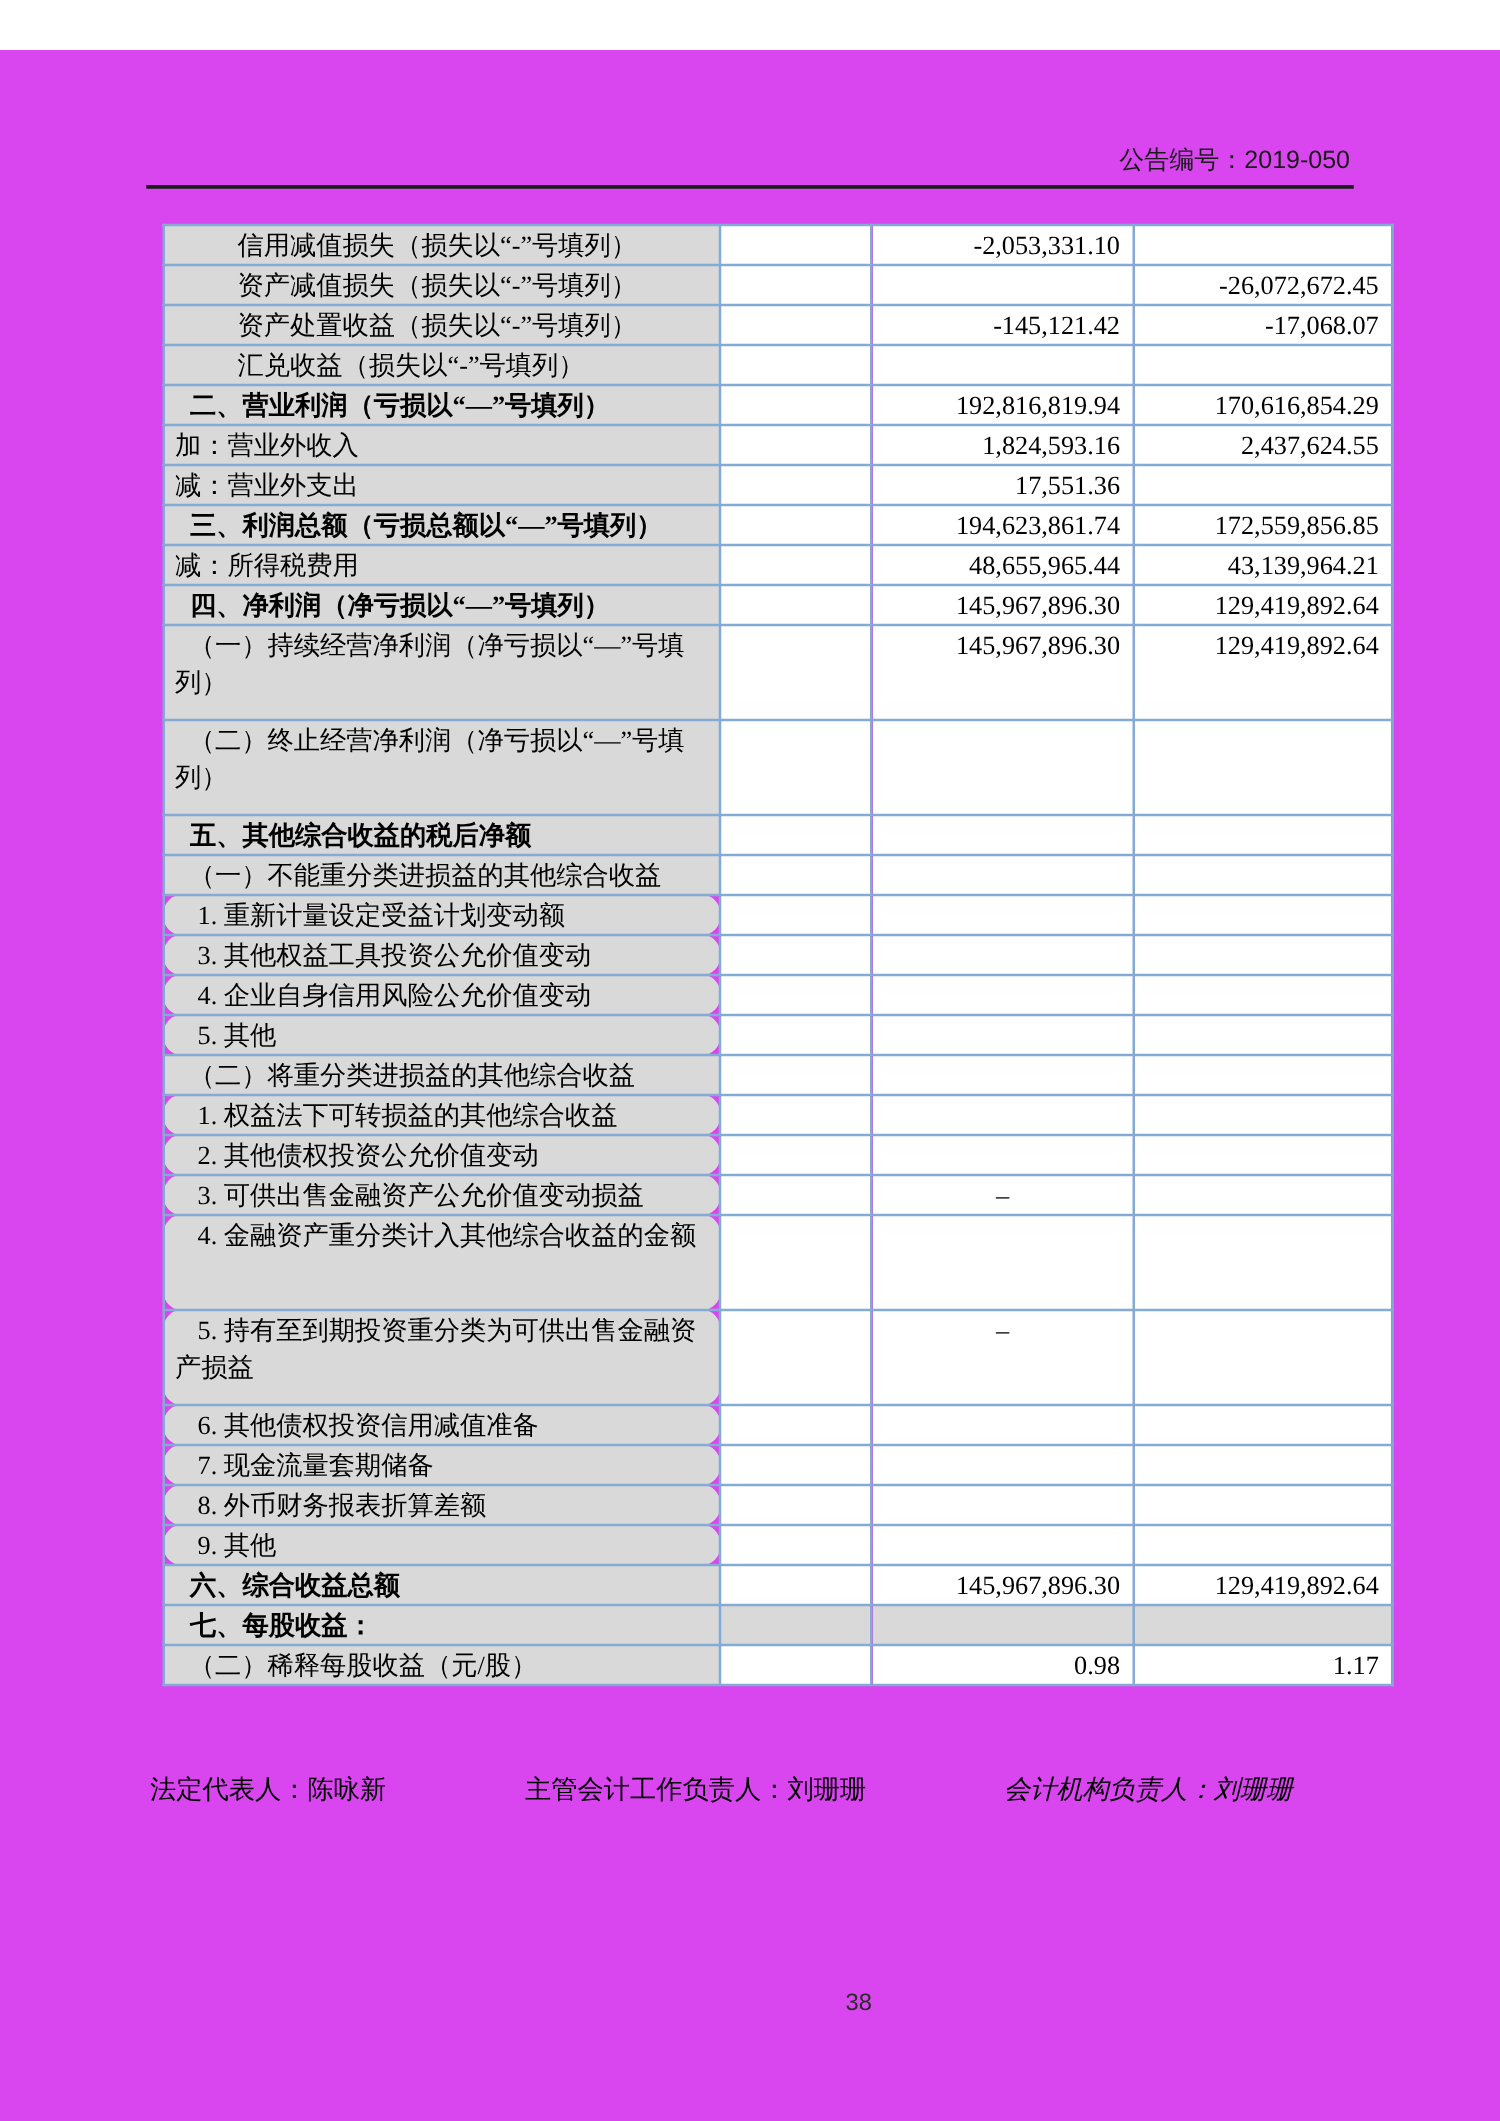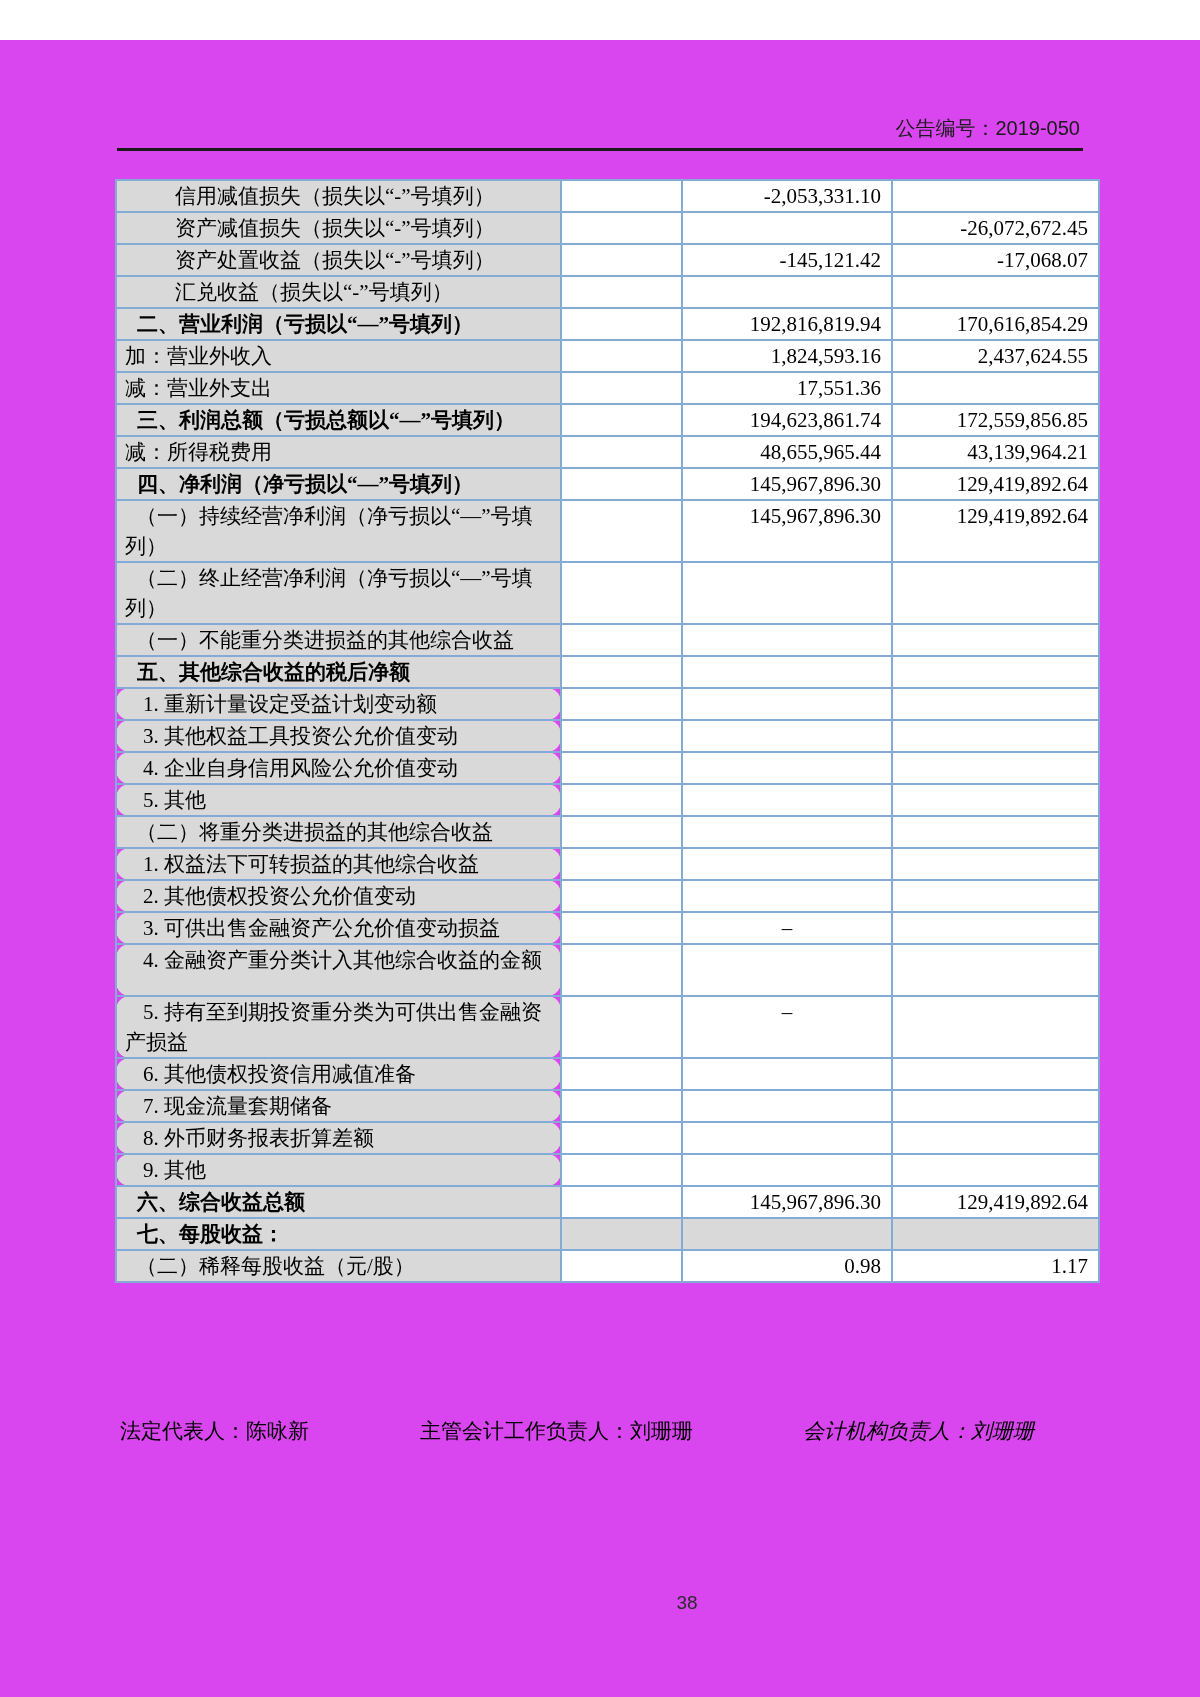--- a/index.html
+++ b/index.html
@@ -43,21 +43,21 @@
     top: 108px;
     left: 117px;
     width: 966px;
     height: 3px;
     background: var(--rule);
   }
   
   .tbl-wrap {
     position: absolute;
     top: 139px;
-    left: 115px;
+    left: 130px;
   }
   table {
     border-collapse: collapse;
     table-layout: fixed;
     width: 983px;
     font-size: 21px;
   }
   td {
     border: 2px solid var(--border);
     vertical-align: middle;
@@ -73,21 +73,21 @@
   tr:not(.tall) .c-label { white-space: nowrap; }
   .c-blank { background: #ffffff; }
   .c-num {
     background: #ffffff;
     text-align: right;
     padding: 0 10px;
     white-space: nowrap;
   }
   .c-num.center { text-align: center; }
   tr.full-gray td { background: var(--gray); }
-  tr.tall td { height: 52px; vertical-align: top; }
+  tr.tall td { height: 76px; vertical-align: top; }
   .bold { font-weight: bold; padding-left: 20px; }
   .ind-0 { text-indent: 0; }
   .ind-1 { text-indent: 11px; }
   .ind-2 { text-indent: 18px; border-radius: 14px; }
   .ind-3 { text-indent: 50px; }
   
   .sig {
     position: absolute;
     top: 1376px;
     font-size: 21px;
@@ -195,27 +195,27 @@
             <td class="c-num">145,967,896.30</td>
             <td class="c-num">129,419,892.64</td>
           </tr>
           <tr class="tall">
             <td class="c-label ind-1">（二）终止经营净利润（净亏损以“—”号填列）</td>
             <td class="c-blank"></td>
             <td class="c-num"></td>
             <td class="c-num"></td>
           </tr>
           <tr>
+            <td class="c-label ind-0 bold">五、其他综合收益的税后净额</td>
+            <td class="c-blank"></td>
+            <td class="c-num"></td>
+            <td class="c-num"></td>
+          </tr>
+          <tr>
             <td class="c-label ind-1">（一）不能重分类进损益的其他综合收益</td>
-            <td class="c-blank"></td>
-            <td class="c-num"></td>
-            <td class="c-num"></td>
-          </tr>
-          <tr>
-            <td class="c-label ind-0 bold">五、其他综合收益的税后净额</td>
             <td class="c-blank"></td>
             <td class="c-num"></td>
             <td class="c-num"></td>
           </tr>
           <tr>
             <td class="c-label ind-2">1. 重新计量设定受益计划变动额</td>
             <td class="c-blank"></td>
             <td class="c-num"></td>
             <td class="c-num"></td>
           </tr>

